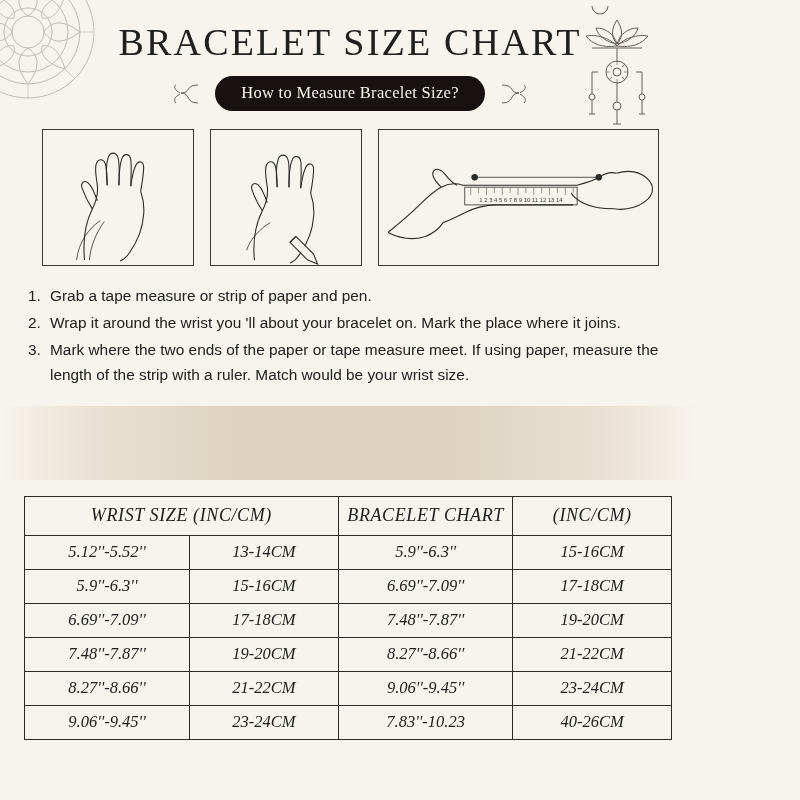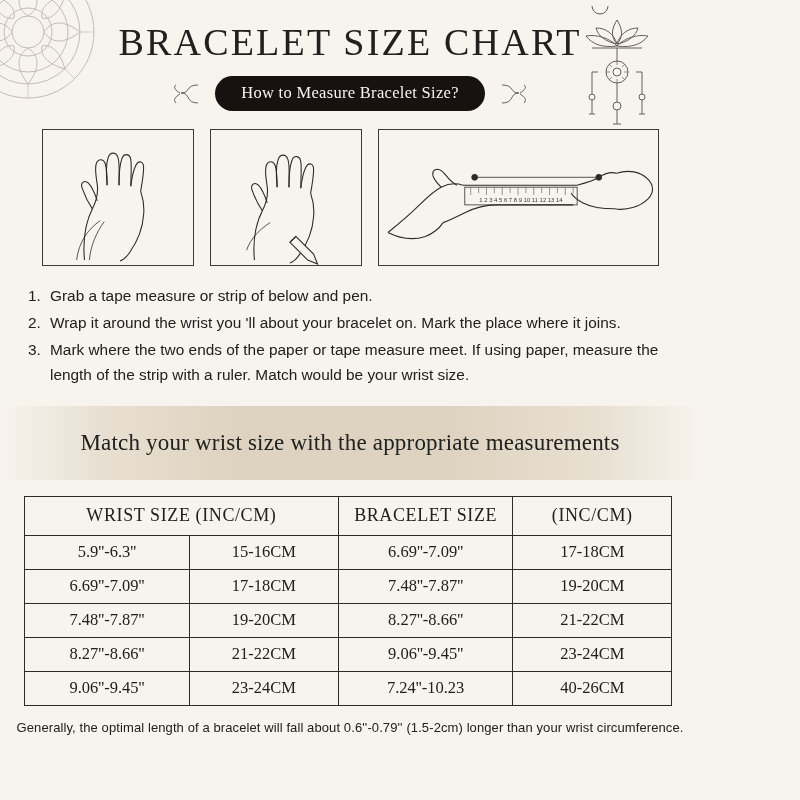--- a/index.html
+++ b/index.html
@@ -126,20 +126,21 @@
   }
   .banner-line {
     font-size: 23px;
     line-height: 1.22;
     letter-spacing: 0.2px;
   }
 
   
   .table-wrap {
     margin: 16px 28px 0 24px;
+    font-style: italic;
   }
   table.size-table {
     width: 100%;
     border-collapse: collapse;
     font-size: 16.5px;
     font-family: "Liberation Serif", serif;
   }
   table.size-table td,
   table.size-table th {
     border: 1px solid #2b2b28;
@@ -311,46 +312,51 @@
           <circle cx="96" cy="48" r="3" fill="#2b2b28"></circle>
           <circle cx="222" cy="48" r="3" fill="#2b2b28"></circle>
         </g>
       </svg>
     </div>
   </div>
 
   <div class="steps">
     <div class="step">
       <span class="step-num">1.</span>
-      <span class="step-text">Grab a tape measure or strip of below and pen.</span>
+      <span class="step-text">Grab a tape measure or strip of paper and pen.</span>
     </div>
     <div class="step">
       <span class="step-num">2.</span>
       <span class="step-text">Wrap it around the wrist you 'll about your bracelet on. Mark the place where it joins.</span>
     </div>
     <div class="step">
       <span class="step-num">3.</span>
       <span class="step-text">Mark where the two ends of the paper or tape measure meet. If using paper, measure the length of the strip with a ruler. Match would be your wrist size.</span>
     </div>
   </div>
 
   <div class="banner">
-    <div class="banner-line">Match your wrist size with the appropriate measurements</div>
   </div>
 
   <div class="table-wrap">
     <table class="size-table">
       <thead>
         <tr>
           <th class="col-a" colspan="2">WRIST SIZE (INC/CM)</th>
-          <th class="col-c">BRACELET SIZE</th>
+          <th class="col-c">BRACELET CHART</th>
           <th class="col-d">(INC/CM)</th>
         </tr>
       </thead>
       <tbody>
+        <tr>
+          <td class="col-a">5.12''-5.52''</td>
+          <td class="col-b">13-14CM</td>
+          <td class="col-c">5.9''-6.3''</td>
+          <td class="col-d">15-16CM</td>
+        </tr>
         <tr>
           <td class="col-a">5.9''-6.3''</td>
           <td class="col-b">15-16CM</td>
           <td class="col-c">6.69''-7.09''</td>
           <td class="col-d">17-18CM</td>
         </tr>
         <tr>
           <td class="col-a">6.69''-7.09''</td>
           <td class="col-b">17-18CM</td>
           <td class="col-c">7.48''-7.87''</td>
@@ -364,22 +370,21 @@
         </tr>
         <tr>
           <td class="col-a">8.27''-8.66''</td>
           <td class="col-b">21-22CM</td>
           <td class="col-c">9.06''-9.45''</td>
           <td class="col-d">23-24CM</td>
         </tr>
         <tr>
           <td class="col-a">9.06''-9.45''</td>
           <td class="col-b">23-24CM</td>
-          <td class="col-c">7.24''-10.23</td>
+          <td class="col-c">7.83''-10.23</td>
           <td class="col-d">40-26CM</td>
         </tr>
       </tbody>
     </table>
   </div>
 
-  <div class="footnote">Generally, the optimal length of a bracelet will fall about 0.6''-0.79'' (1.5-2cm) longer than your wrist circumference.</div>
 
 </div>
 
 </body></html>

